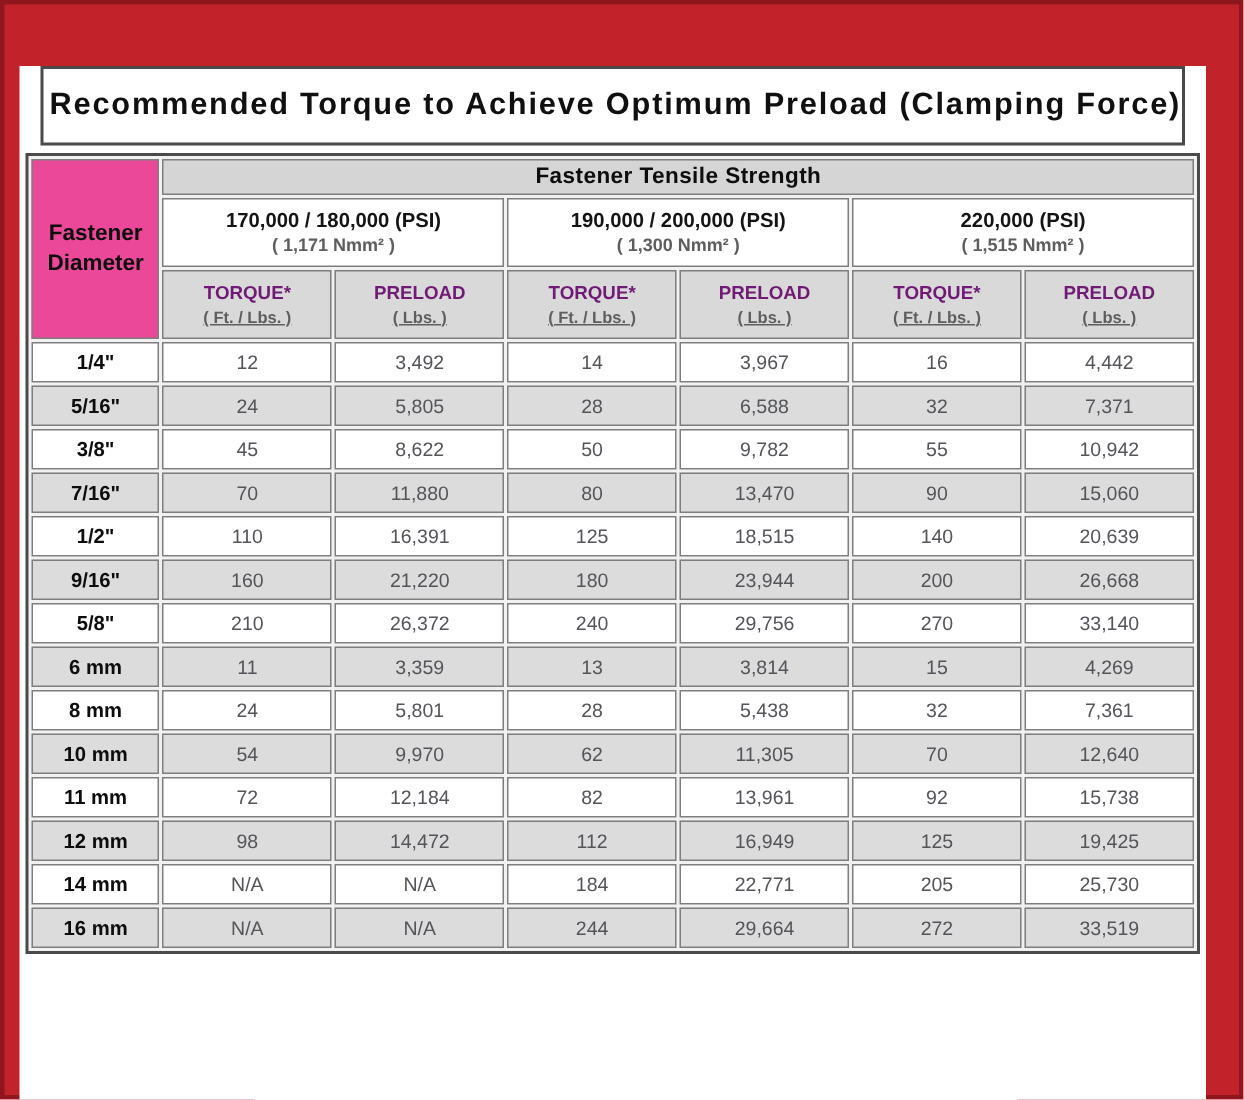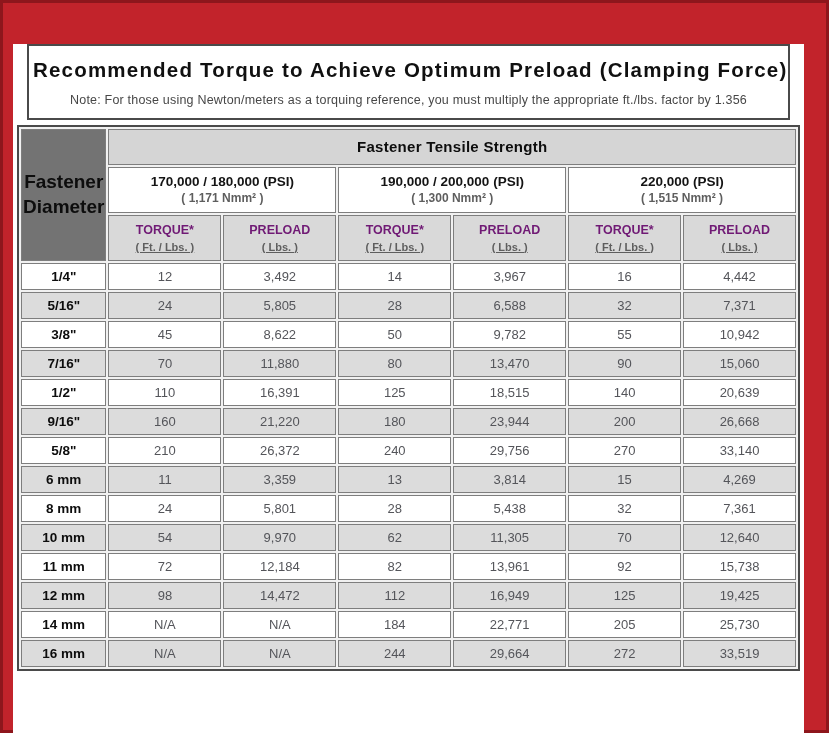--- a/index.html
+++ b/index.html
@@ -59,28 +59,28 @@
     padding:0;
     overflow:hidden;
     font-family:"Liberation Sans",sans-serif;
   }
   col.c-diam{width:11.2%;}
   .cell-bar{
     background:#d5d5d5;
     font-weight:bold;
     font-size:15px;
     color:#0d0d0d;
-    height:36px;
+    height:24px;
     letter-spacing:0.3px;
   }
   .cell-diam-hdr{
-    background:#737373;
+    background:#ec4899;
     vertical-align:bottom;
     font-weight:bold;
-    font-size:19px;
+    font-size:15px;
     color:#0d0d0d;
     padding-bottom:8px;
     line-height:1.3;
   }
   .cell-psi{background:#ffffff;height:46px;}
   .psi-main{display:block;font-weight:bold;font-size:13.5px;color:#141414;}
   .psi-sub{display:block;font-size:12px;color:#5e5e5e;margin-top:2px;}
   .cell-sub{background:#d9d9d9;height:46px;}
   .sub-main{display:block;font-weight:bold;font-size:12.5px;color:#701a75;}
   .sub-unit{display:block;font-size:11px;color:#5e5e5e;margin-top:4px;text-decoration:underline;}
@@ -98,21 +98,20 @@
   .torque-table tbody tr.alt td{background:#dcdcdc;}
 </style>
 </head>
 <body>
 
 <div class="frame">
   <div class="inner">
 
     <div class="title-box">
       <div class="title-line">Recommended Torque to Achieve Optimum Preload (Clamping Force)</div>
-      <div class="note">Note: For those using Newton/meters as a torquing reference, you must multiply the appropriate ft./lbs. factor by 1.356</div>
     </div>
 
     <table class="torque-table">
       <colgroup>
         <col class="c-diam">
           <col>
           <col>
           <col>
           <col>
           <col>

